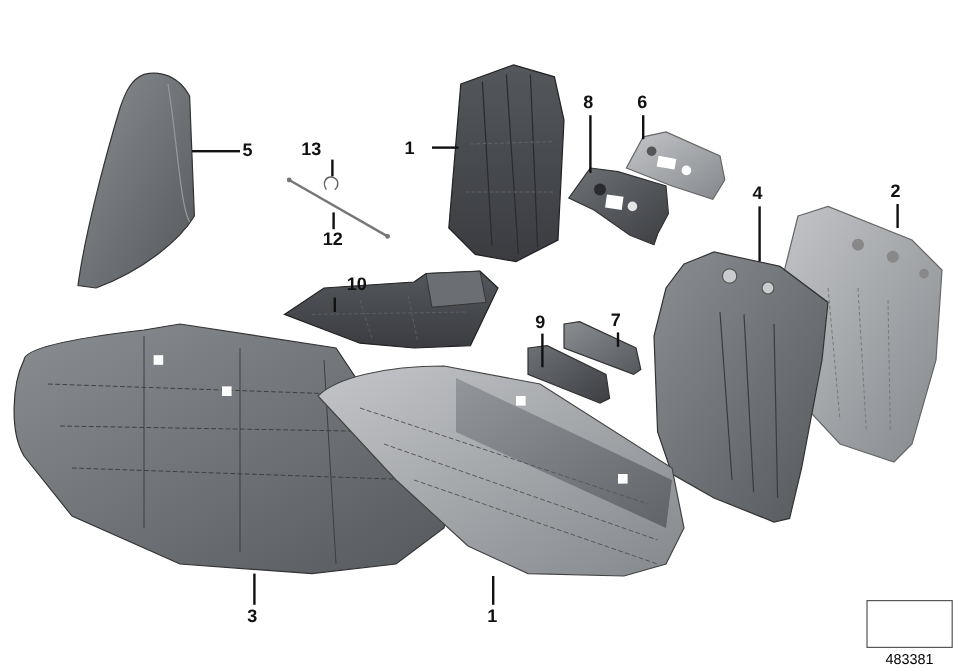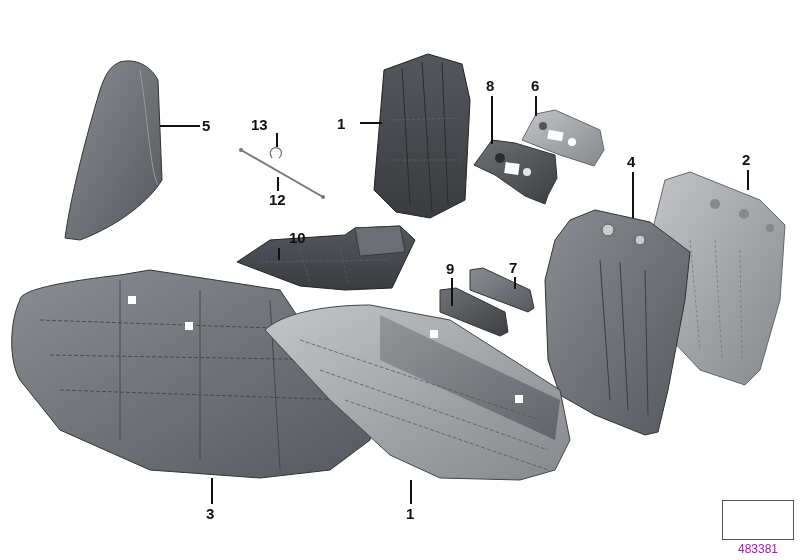--- a/index.html
+++ b/index.html
@@ -1,21 +1,21 @@
 <!DOCTYPE html>
 <html><head>
 <meta charset="utf-8">
 <style>
   html, body { margin:0; padding:0; background:#ffffff; }
   body { width:800px; height:560px; position:relative; overflow:hidden; font-family:"Liberation Sans", sans-serif; }
   #canvas { position:absolute; left:0; top:0; width:800px; height:560px; }
   .callout { position:absolute; font-family:"Liberation Sans", sans-serif; font-weight:bold; font-size:15px; color:#111; line-height:1; }
   .leader { position:absolute; background:#111; }
   .corner-box { position:absolute; left:722px; top:500px; width:70px; height:38px; border:1px solid #555; background:#fff; }
-  .ref-number { position:absolute; left:730px; top:542px; width:56px; text-align:center; font-size:12px; color:#a21caf; font-family:"Liberation Sans", sans-serif; }
+  .ref-number { position:absolute; left:730px; top:542px; width:56px; text-align:center; font-size:12px; color:#000000; font-family:"Liberation Sans", sans-serif; }
 </style>
 </head>
 <body>
 
 <div id="canvas">
   <svg width="800" height="560" viewBox="0 0 800 560" xmlns="http://www.w3.org/2000/svg">
     <defs>
       <linearGradient id="gDark" x1="0" y1="0" x2="1" y2="1">
         <stop offset="0" stop-color="#6e7175"></stop>
         <stop offset="1" stop-color="#3c3e42"></stop>

